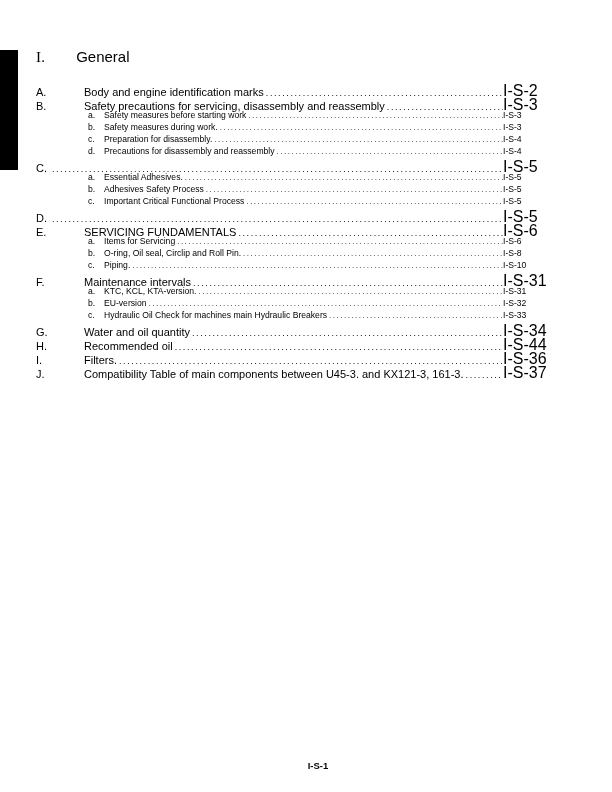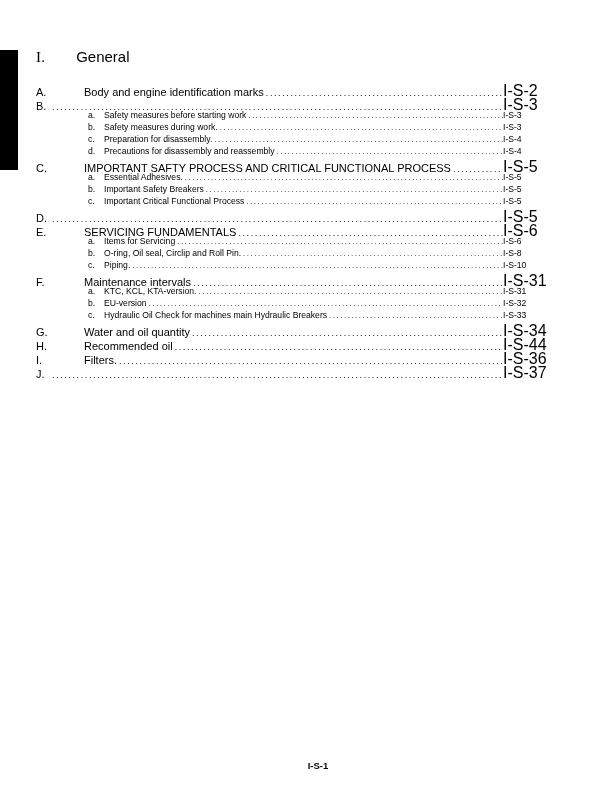--- a/index.html
+++ b/index.html
@@ -151,20 +151,21 @@
 
   <div class="toc">
       <div class="toc-row lvl1">
         <span class="marker">A.</span>
         <span class="label">Body and engine identification marks</span>
         <span class="leader">...........................................................................................................................................</span>
         <span class="pageno">I-S-2</span>
       </div>
       <div class="toc-row lvl1">
         <span class="marker">B.</span>
+        <span class="label">Safety precautions for servicing, disassembly and reassembly</span>
         <span class="leader">...........................................................................................................................................</span>
         <span class="pageno">I-S-3</span>
       </div>
       <div class="toc-row lvl2">
         <span class="marker">a.</span>
         <span class="label">Safety measures before starting work</span>
         <span class="leader">...........................................................................................................................................</span>
         <span class="pageno">I-S-3</span>
       </div>
       <div class="toc-row lvl2">
@@ -180,33 +181,32 @@
         <span class="pageno">I-S-4</span>
       </div>
       <div class="toc-row lvl2">
         <span class="marker">d.</span>
         <span class="label">Precautions for disassembly and reassembly</span>
         <span class="leader">...........................................................................................................................................</span>
         <span class="pageno">I-S-4</span>
       </div>
       <div class="toc-row lvl1">
         <span class="marker">C.</span>
-        <span class="label">IMPORTANT SAFTY PROCESS AND CRITICAL FUNCTIONAL PROCESS</span>
         <span class="leader">...........................................................................................................................................</span>
         <span class="pageno">I-S-5</span>
       </div>
       <div class="toc-row lvl2">
         <span class="marker">a.</span>
         <span class="label">Essential Adhesives.</span>
         <span class="leader">...........................................................................................................................................</span>
         <span class="pageno">I-S-5</span>
       </div>
       <div class="toc-row lvl2">
         <span class="marker">b.</span>
-        <span class="label">Important Safety Breakers</span>
+        <span class="label">Adhesives Safety Process</span>
         <span class="leader">...........................................................................................................................................</span>
         <span class="pageno">I-S-5</span>
       </div>
       <div class="toc-row lvl2">
         <span class="marker">c.</span>
         <span class="label">Important Critical Functional Process</span>
         <span class="leader">...........................................................................................................................................</span>
         <span class="pageno">I-S-5</span>
       </div>
       <div class="toc-row lvl1">
@@ -275,20 +275,21 @@
         <span class="pageno">I-S-44</span>
       </div>
       <div class="toc-row lvl1">
         <span class="marker">I.</span>
         <span class="label">Filters.</span>
         <span class="leader">...........................................................................................................................................</span>
         <span class="pageno">I-S-36</span>
       </div>
       <div class="toc-row lvl1">
         <span class="marker">J.</span>
+        <span class="label">Compatibility Table of main components between U45-3. and KX121-3, 161-3.</span>
         <span class="leader">...........................................................................................................................................</span>
         <span class="pageno">I-S-37</span>
       </div>
     </div>
 
   <div class="footer">I-S-1</div>
 
 </div>
 
 </body></html>

